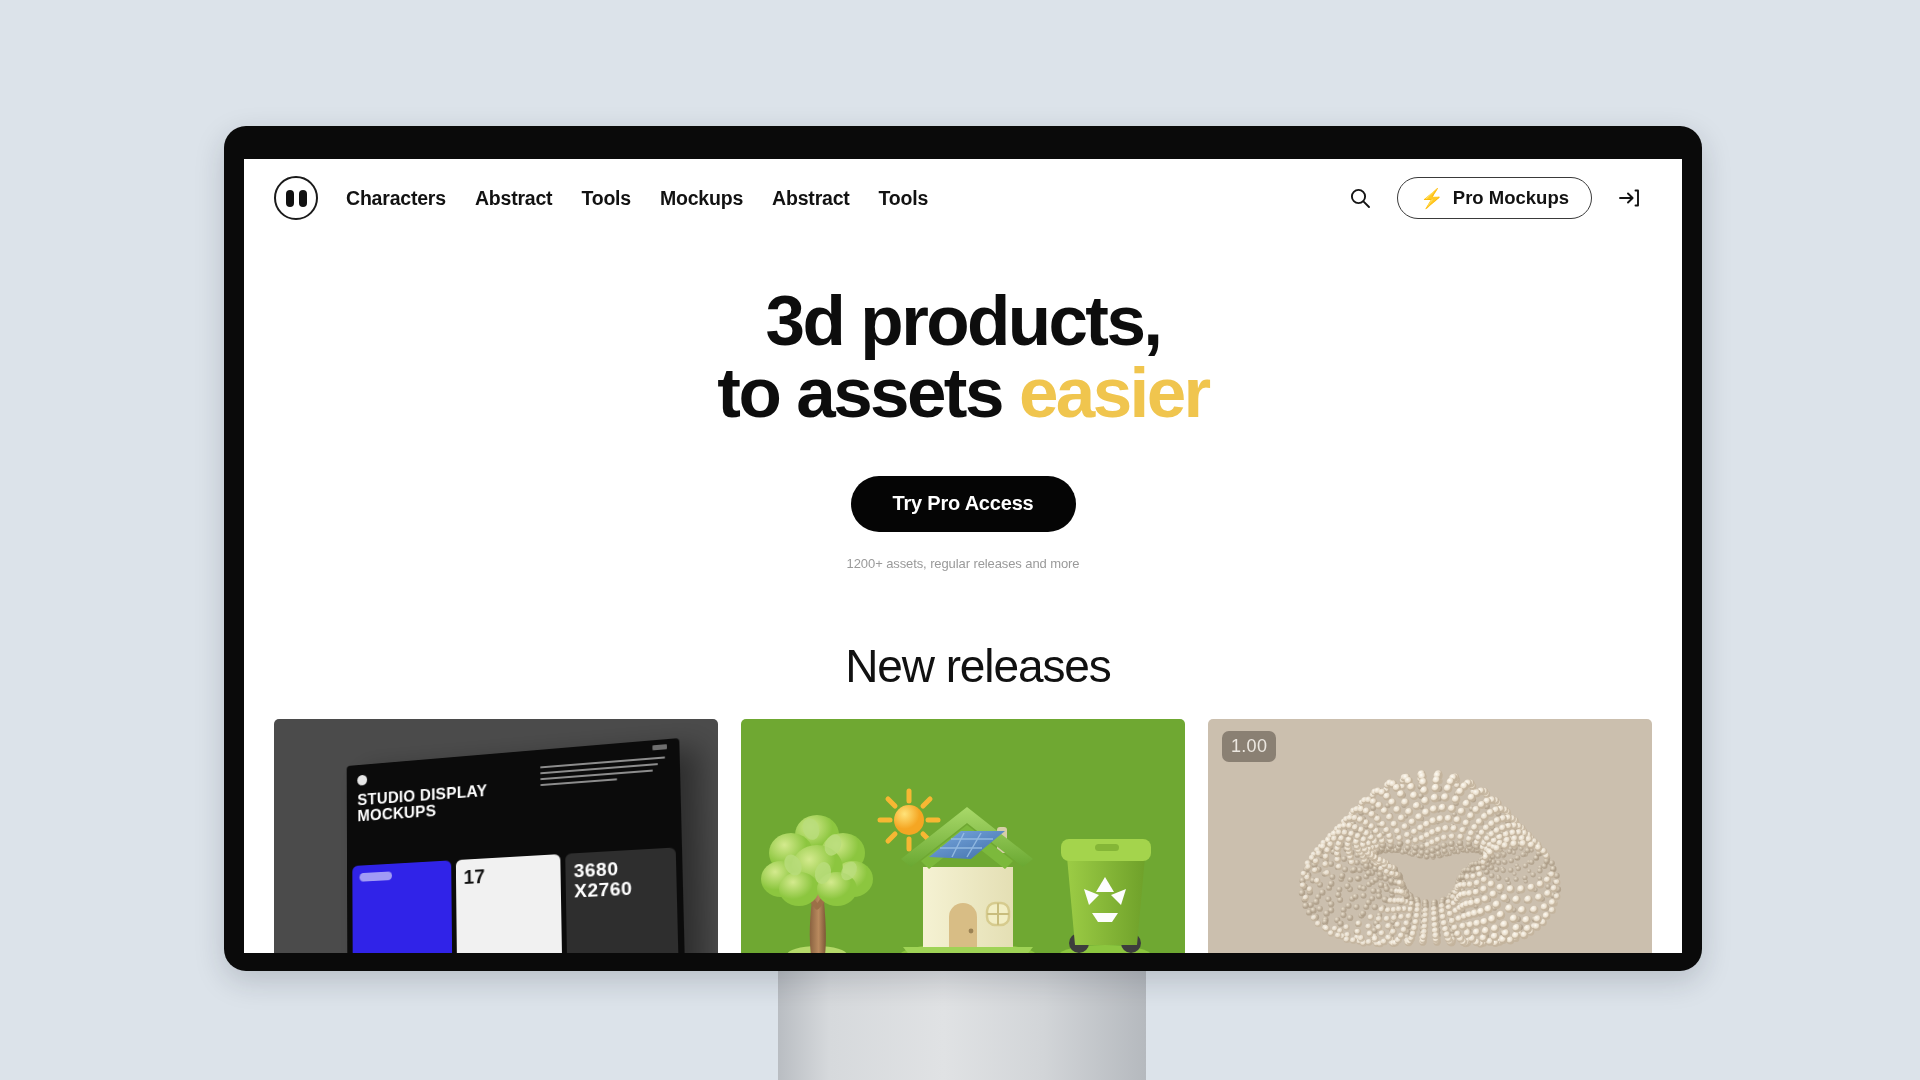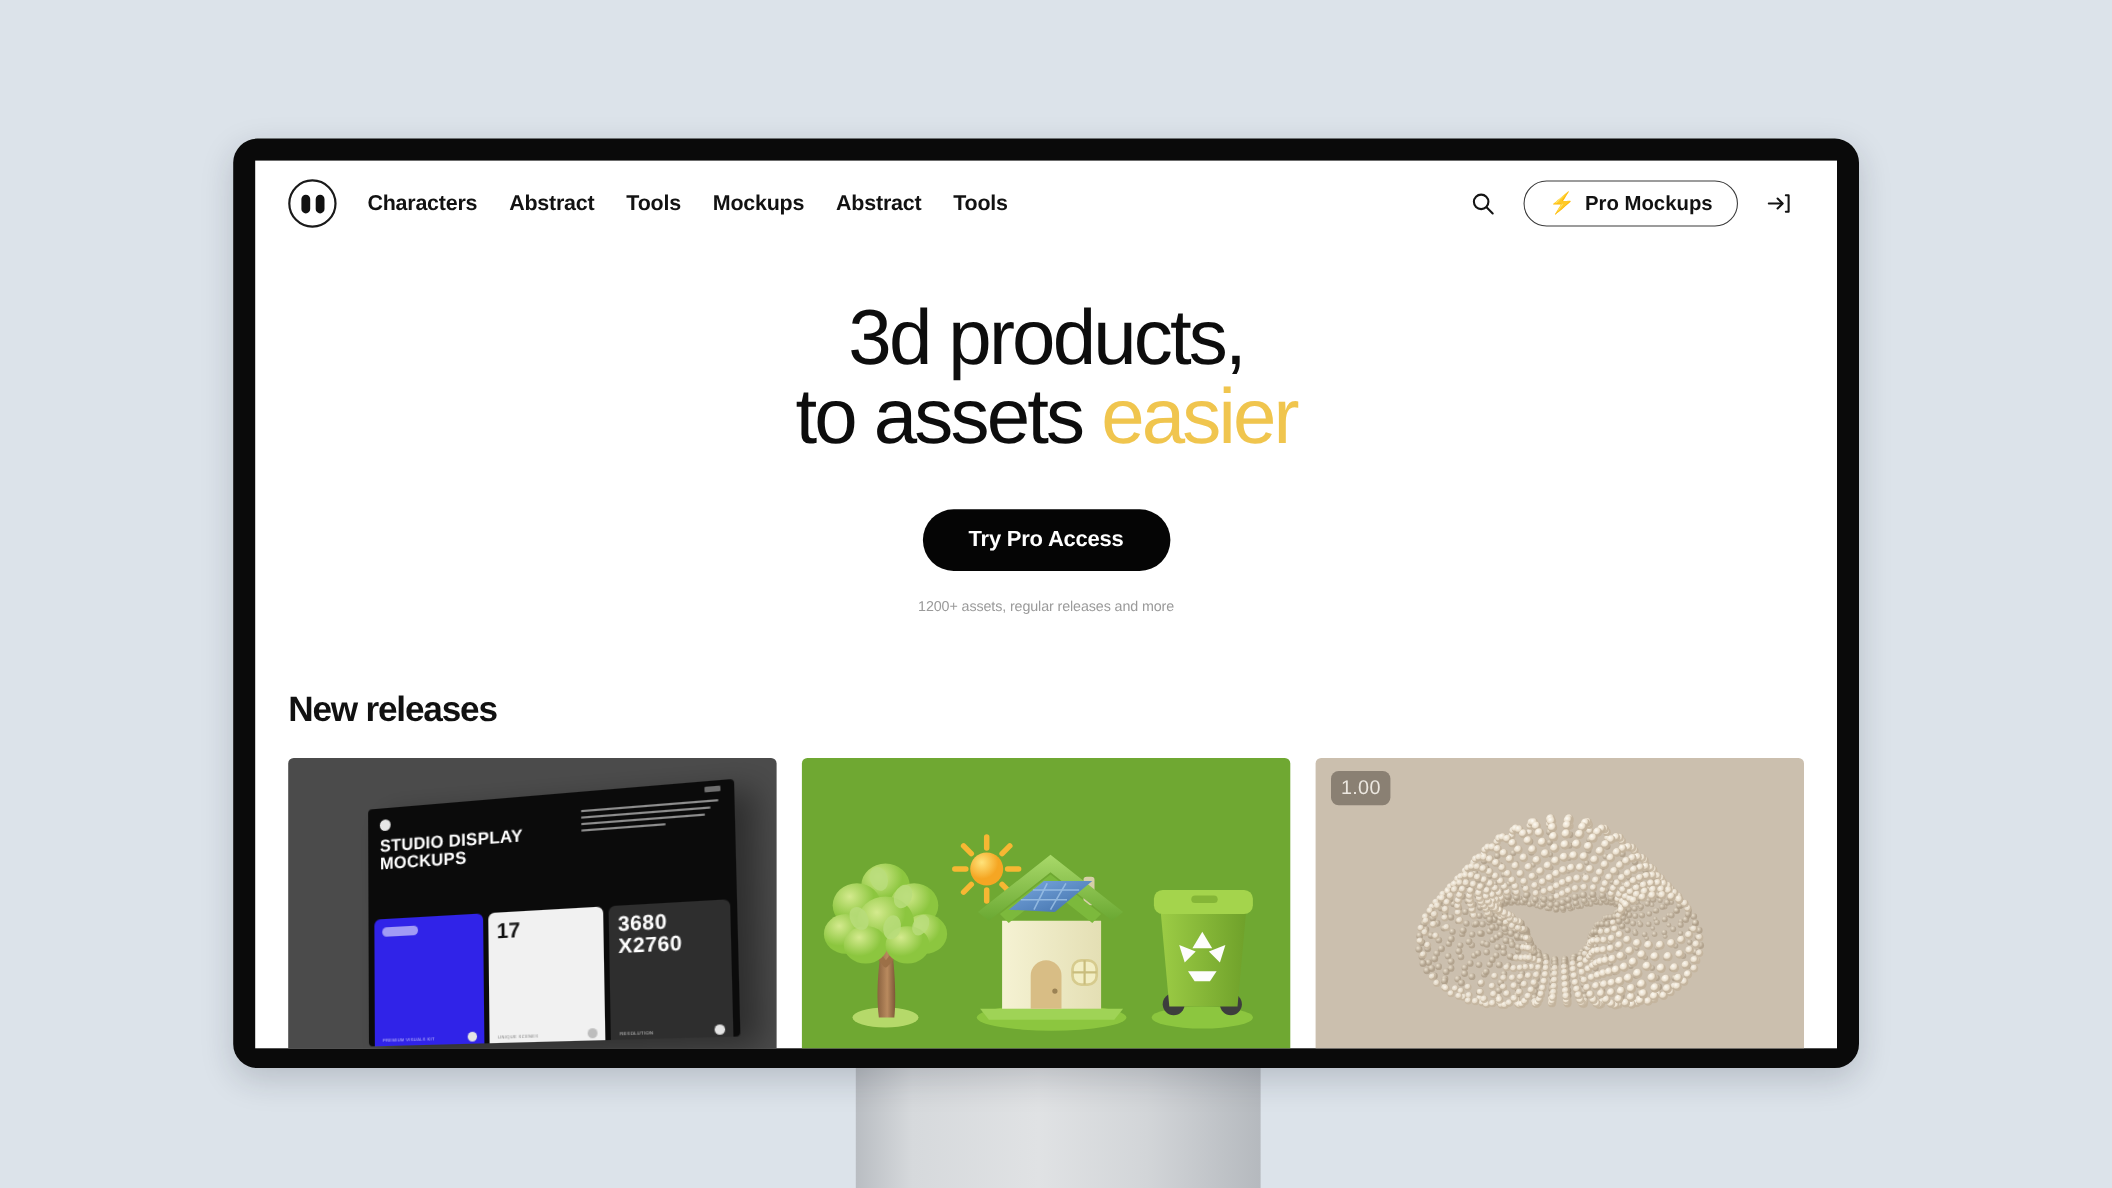--- a/index.html
+++ b/index.html
@@ -15,25 +15,25 @@
   .stand-neck {
     position: absolute;
     left: 778px; top: 968px;
     width: 368px; height: 112px;
     background: linear-gradient(to right, #b9bdc2 0%, #d6d9dc 14%, #e0e2e4 45%, #d2d5d8 72%, #b5b9be 100%);
   }
 
   
   .monitor {
     position: absolute;
-    left: 212px; top: 126px;
+    left: 224px; top: 126px;
     width: 1478px; height: 845px;
     background: #0a0a0a;
     border-radius: 22px;
-    padding: 20px 20px 18px 20px;
+    padding: 33px 20px 18px 20px;
     box-shadow: 0 10px 30px rgba(20,30,45,.18);
   }
   .screen {
     width: 100%; height: 100%;
     background: #ffffff;
     overflow: hidden;
     position: relative;
   }
 
   
@@ -69,38 +69,38 @@
     border-radius: 999px;
     background: #fff;
     font-size: 18.5px; font-weight: 700; color: #121212;
     white-space: nowrap;
   }
   .bolt { color: #f2c744; font-size: 19px; line-height: 1; }
 
   
   .hero { text-align: center; padding-top: 48px; }
   .hero h1 {
-    font-size: 71px; line-height: 1.02; font-weight: 400;
+    font-size: 71px; line-height: 1.02; font-weight: 700;
     color: #0d0d0d; letter-spacing: -2.6px;
   }
   .hero h1 .accent { color: #f0c54e; }
   .cta {
     display: inline-block; margin-top: 46px;
     background: #050505; color: #fff;
     border: none; border-radius: 999px;
     height: 56px; padding: 0 42px;
     font-size: 20px; font-weight: 700; letter-spacing: -.2px;
     font-family: inherit; cursor: pointer;
   }
   .hero-sub { margin-top: 24px; font-size: 13px; color: #9a9a9a; letter-spacing: -.1px; }
 
   
   .section-title {
     margin: 68px 0 0 30px;
-    font-size: 32px; font-weight: 700; color: #111; letter-spacing: -1.1px;
+    font-size: 46px; font-weight: 400; color: #111; letter-spacing: -1.1px; text-align: center;
   }
   .cards {
     display: flex; gap: 23px;
     margin: 26px 0 0 30px; padding-right: 30px;
   }
   .card {
     flex: 1; height: 300px;
     border-radius: 5px; overflow: hidden; position: relative;
   }
 

